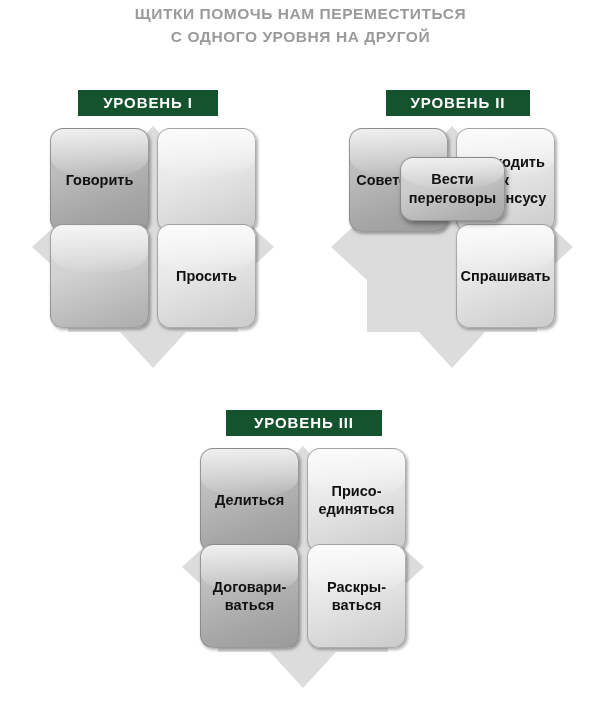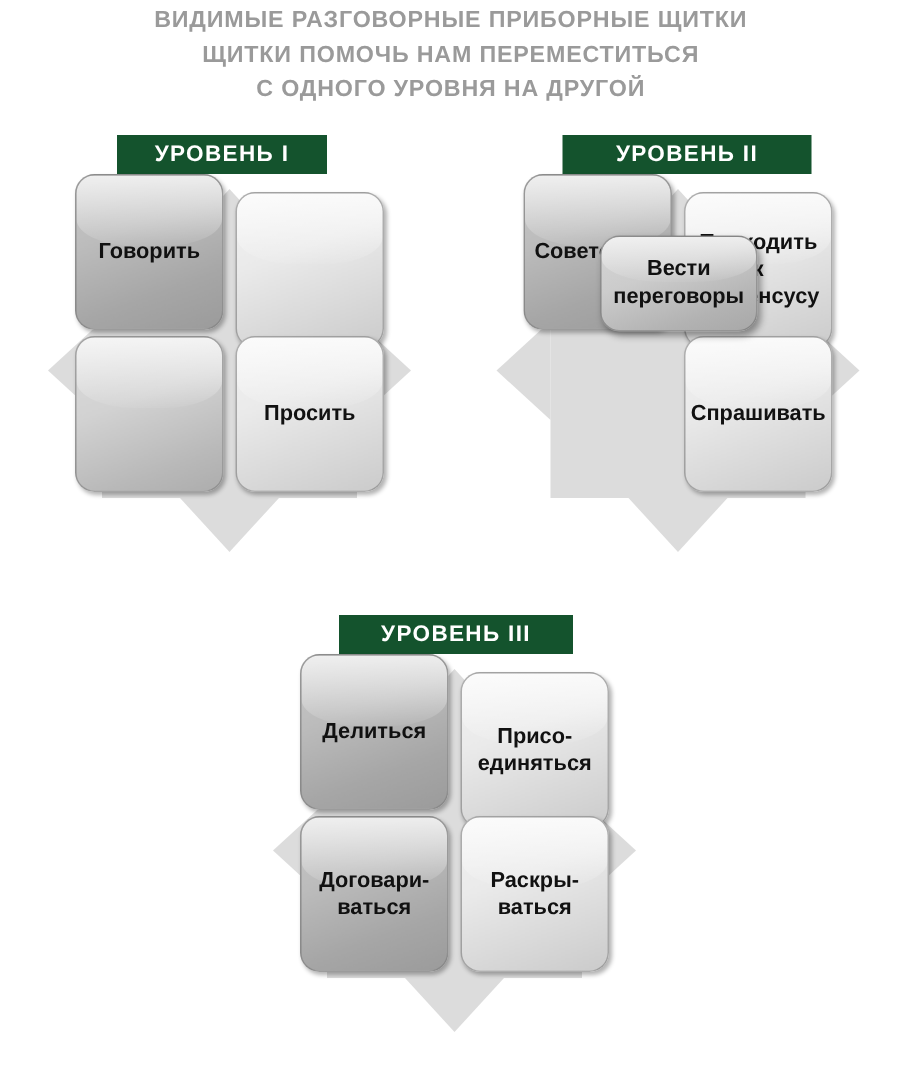--- a/index.html
+++ b/index.html
@@ -104,21 +104,21 @@
   .tile.shade-dark {
     background: linear-gradient(160deg, #c8c8c8 0%, #bcbcbc 35%, #a6a6a6 72%, #9b9b9b 100%);
   }
   .tile.shade-light {
     background: linear-gradient(160deg, #f2f2f2 0%, #eaeaea 38%, #d6d6d6 78%, #cbcbcb 100%);
   }
   .tile.shade-mid {
     background: linear-gradient(160deg, #dcdcdc 0%, #d2d2d2 40%, #b8b8b8 80%, #adadad 100%);
   }
 
-  .tile.tl { left: 0;    top: 4px; }
+  .tile.tl { left: 0;    top: 16px; }
   .tile.tr { left: 107px; top: 0; margin-top: 16px; }
   .tile.bl { left: 0;    top: 112px; }
   .tile.br { left: 107px; top: 112px; }
 
   
   .center-tile {
     position: absolute;
     border-radius: 13px;
     box-sizing: border-box;
     display: flex;
@@ -148,21 +148,20 @@
   .center-tile .tile-text {
     position: relative;
     z-index: 2;
     padding: 0 5px;
   }
 </style>
 </head>
 <body>
 
 <div id="title-block">
-  <div class="title-line">ВИДИМЫЕ РАЗГОВОРНЫЕ ПРИБОРНЫЕ ЩИТКИ</div>
   <div class="title-line">ЩИТКИ ПОМОЧЬ НАМ ПЕРЕМЕСТИТЬСЯ</div>
   <div class="title-line">С ОДНОГО УРОВНЯ НА ДРУГОЙ</div>
 </div>
 
 <div class="level-group" style="left:28px; top:90px; width:252px; height:292px;">
 
   <div class="level-badge" style="left:50px; top:0; width:140px;">УРОВЕНЬ I</div>
 
   <svg class="arrow-backdrop" width="252" height="292" viewBox="0 0 252 292" aria-hidden="true">
     <polygon fill="#dcdcdc" points="125,36 158,72 92,72"></polygon>
@@ -183,21 +182,21 @@
       <span class="tile-text"></span>
     </div>
     <div class="tile br shade-light">
       <span class="tile-text">Просить</span>
     </div>
   </div>
 </div>
 
 <div class="level-group" style="left:327px; top:90px; width:252px; height:292px;">
 
-  <div class="level-badge" style="left:48px; top:0; width:166px;">УРОВЕНЬ II</div>
+  <div class="level-badge" style="left:59px; top:0; width:144px;">УРОВЕНЬ II</div>
 
   <svg class="arrow-backdrop" width="252" height="292" viewBox="0 0 252 292" aria-hidden="true">
     <polygon fill="#dcdcdc" points="125,36 158,72 92,72"></polygon>
     <polygon fill="#dcdcdc" points="125,278 158,242 92,242"></polygon>
     <polygon fill="#dcdcdc" points="4,157 40,124 40,190"></polygon>
     <polygon fill="#dcdcdc" points="246,157 210,124 210,190"></polygon>
     <rect fill="#dcdcdc" x="40" y="72" width="170" height="170"></rect>
   </svg>
 
   <div class="grid-wrap">

